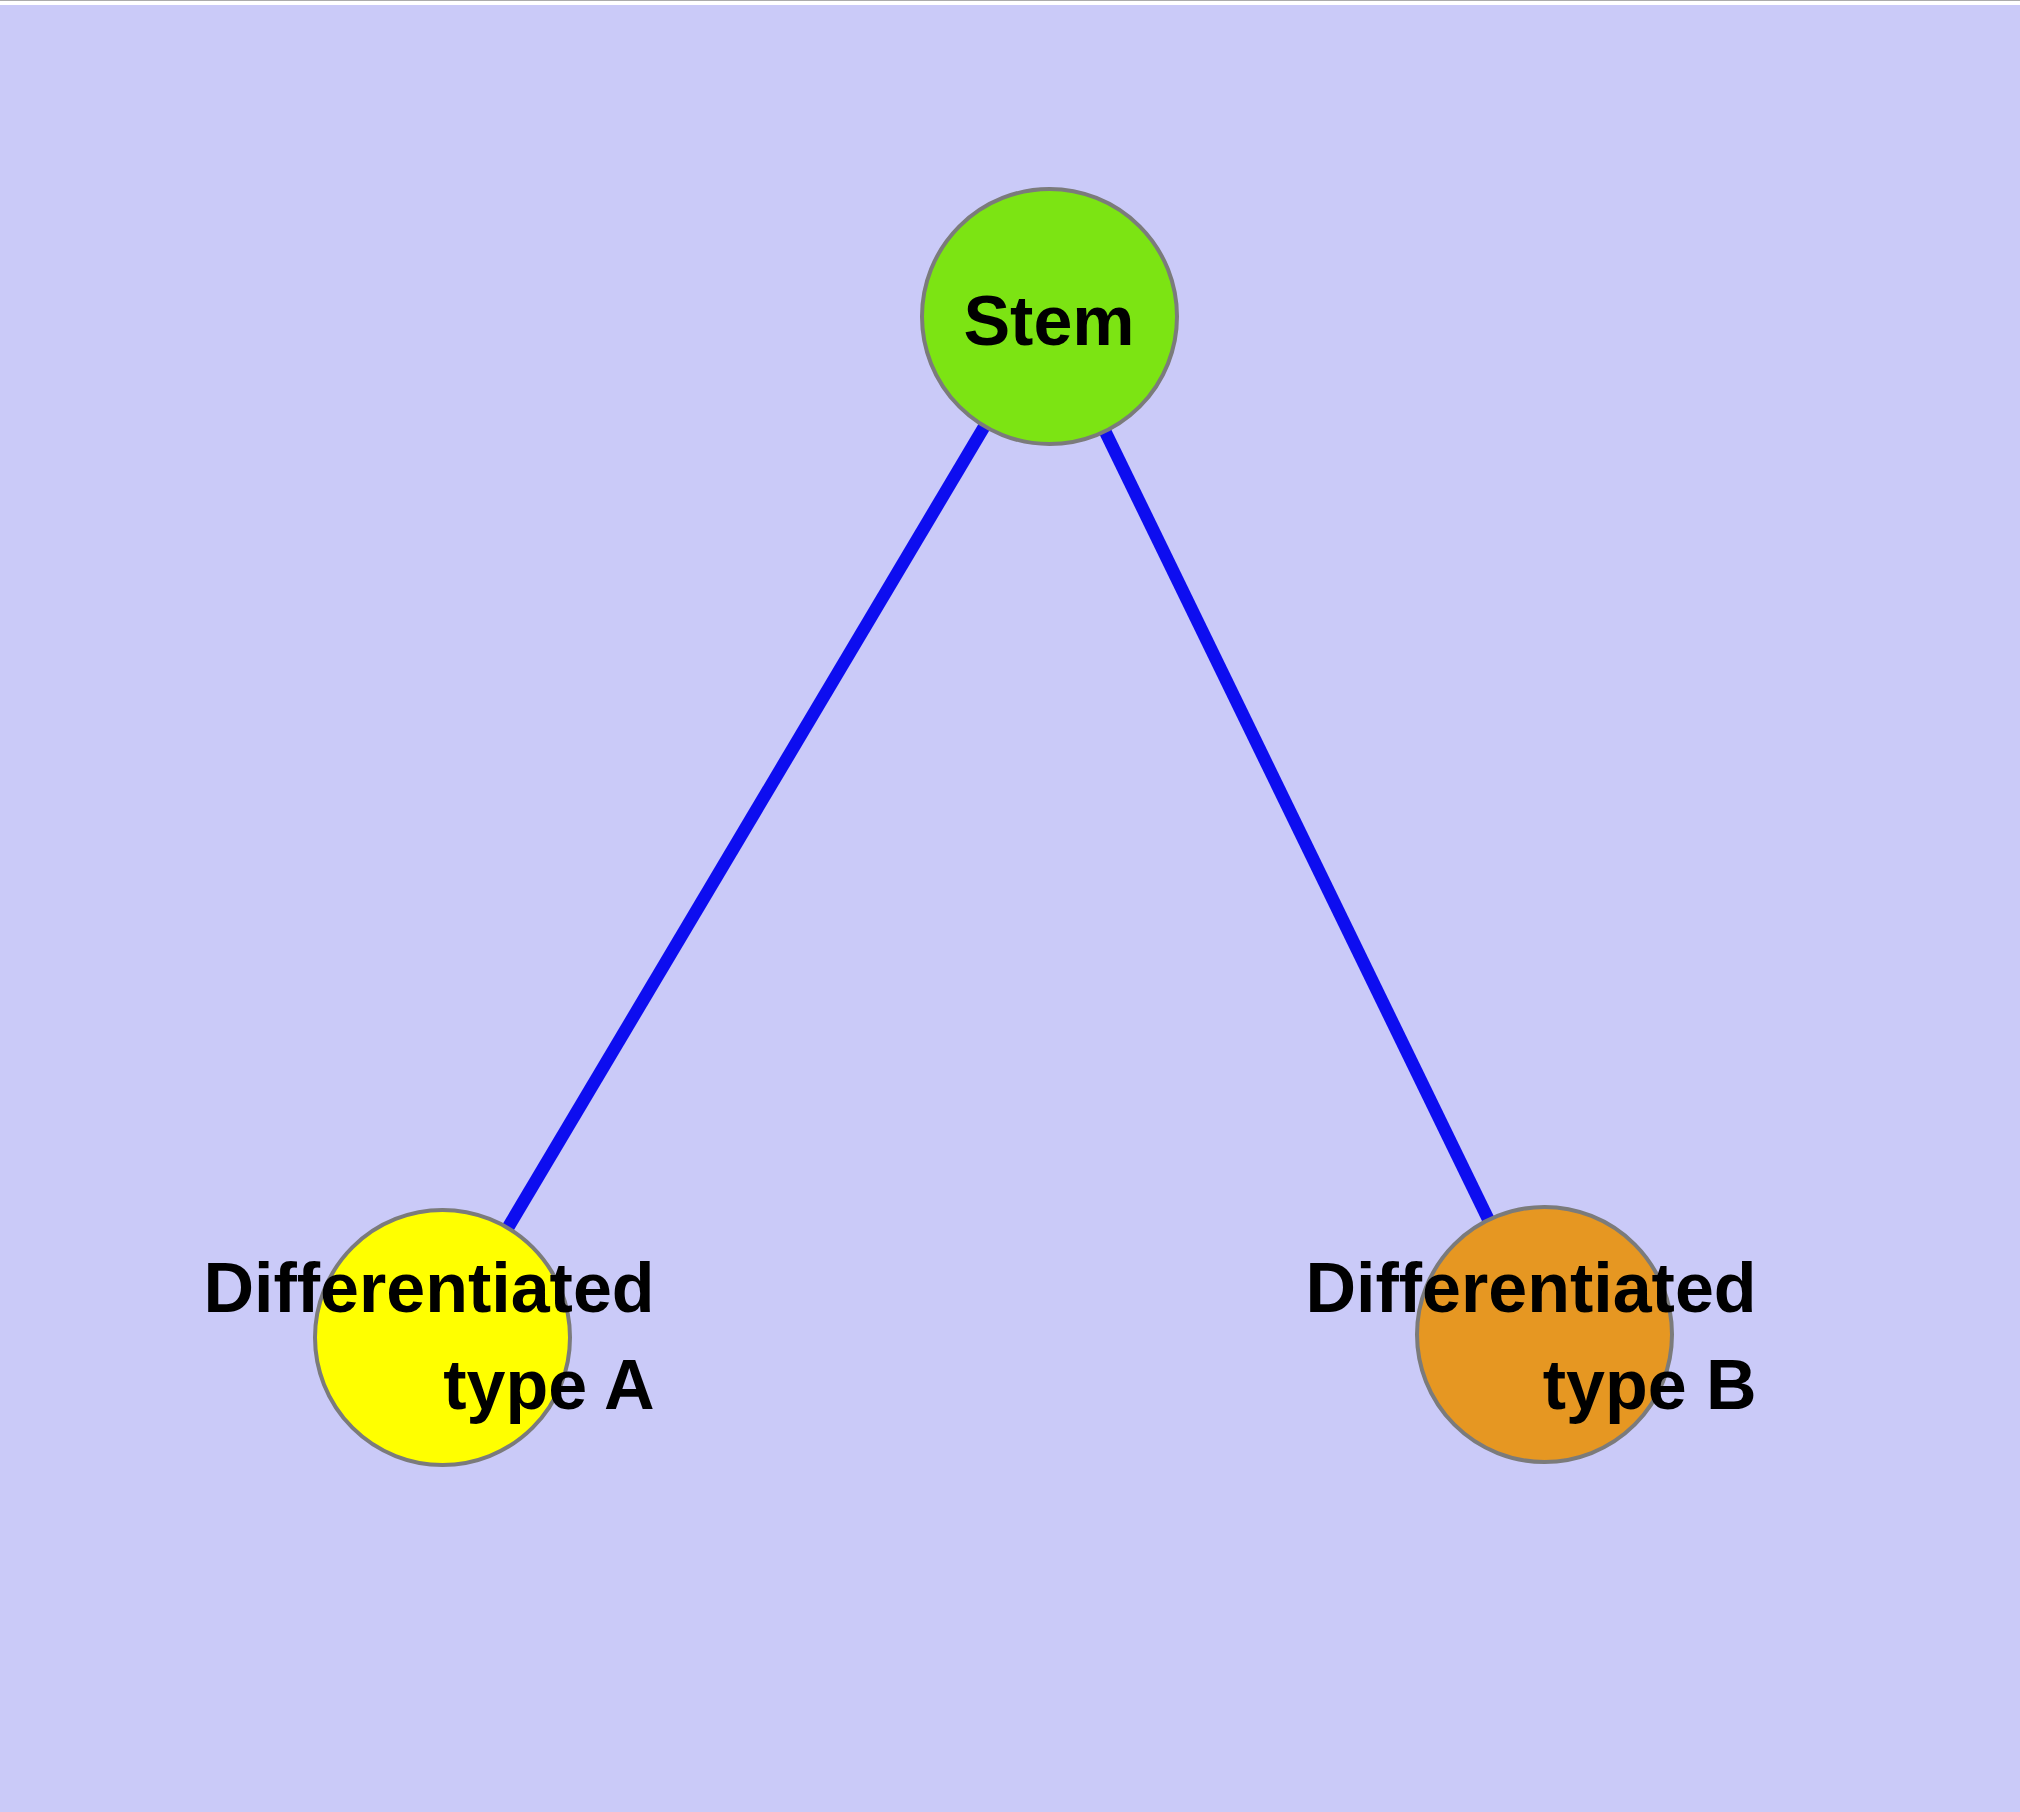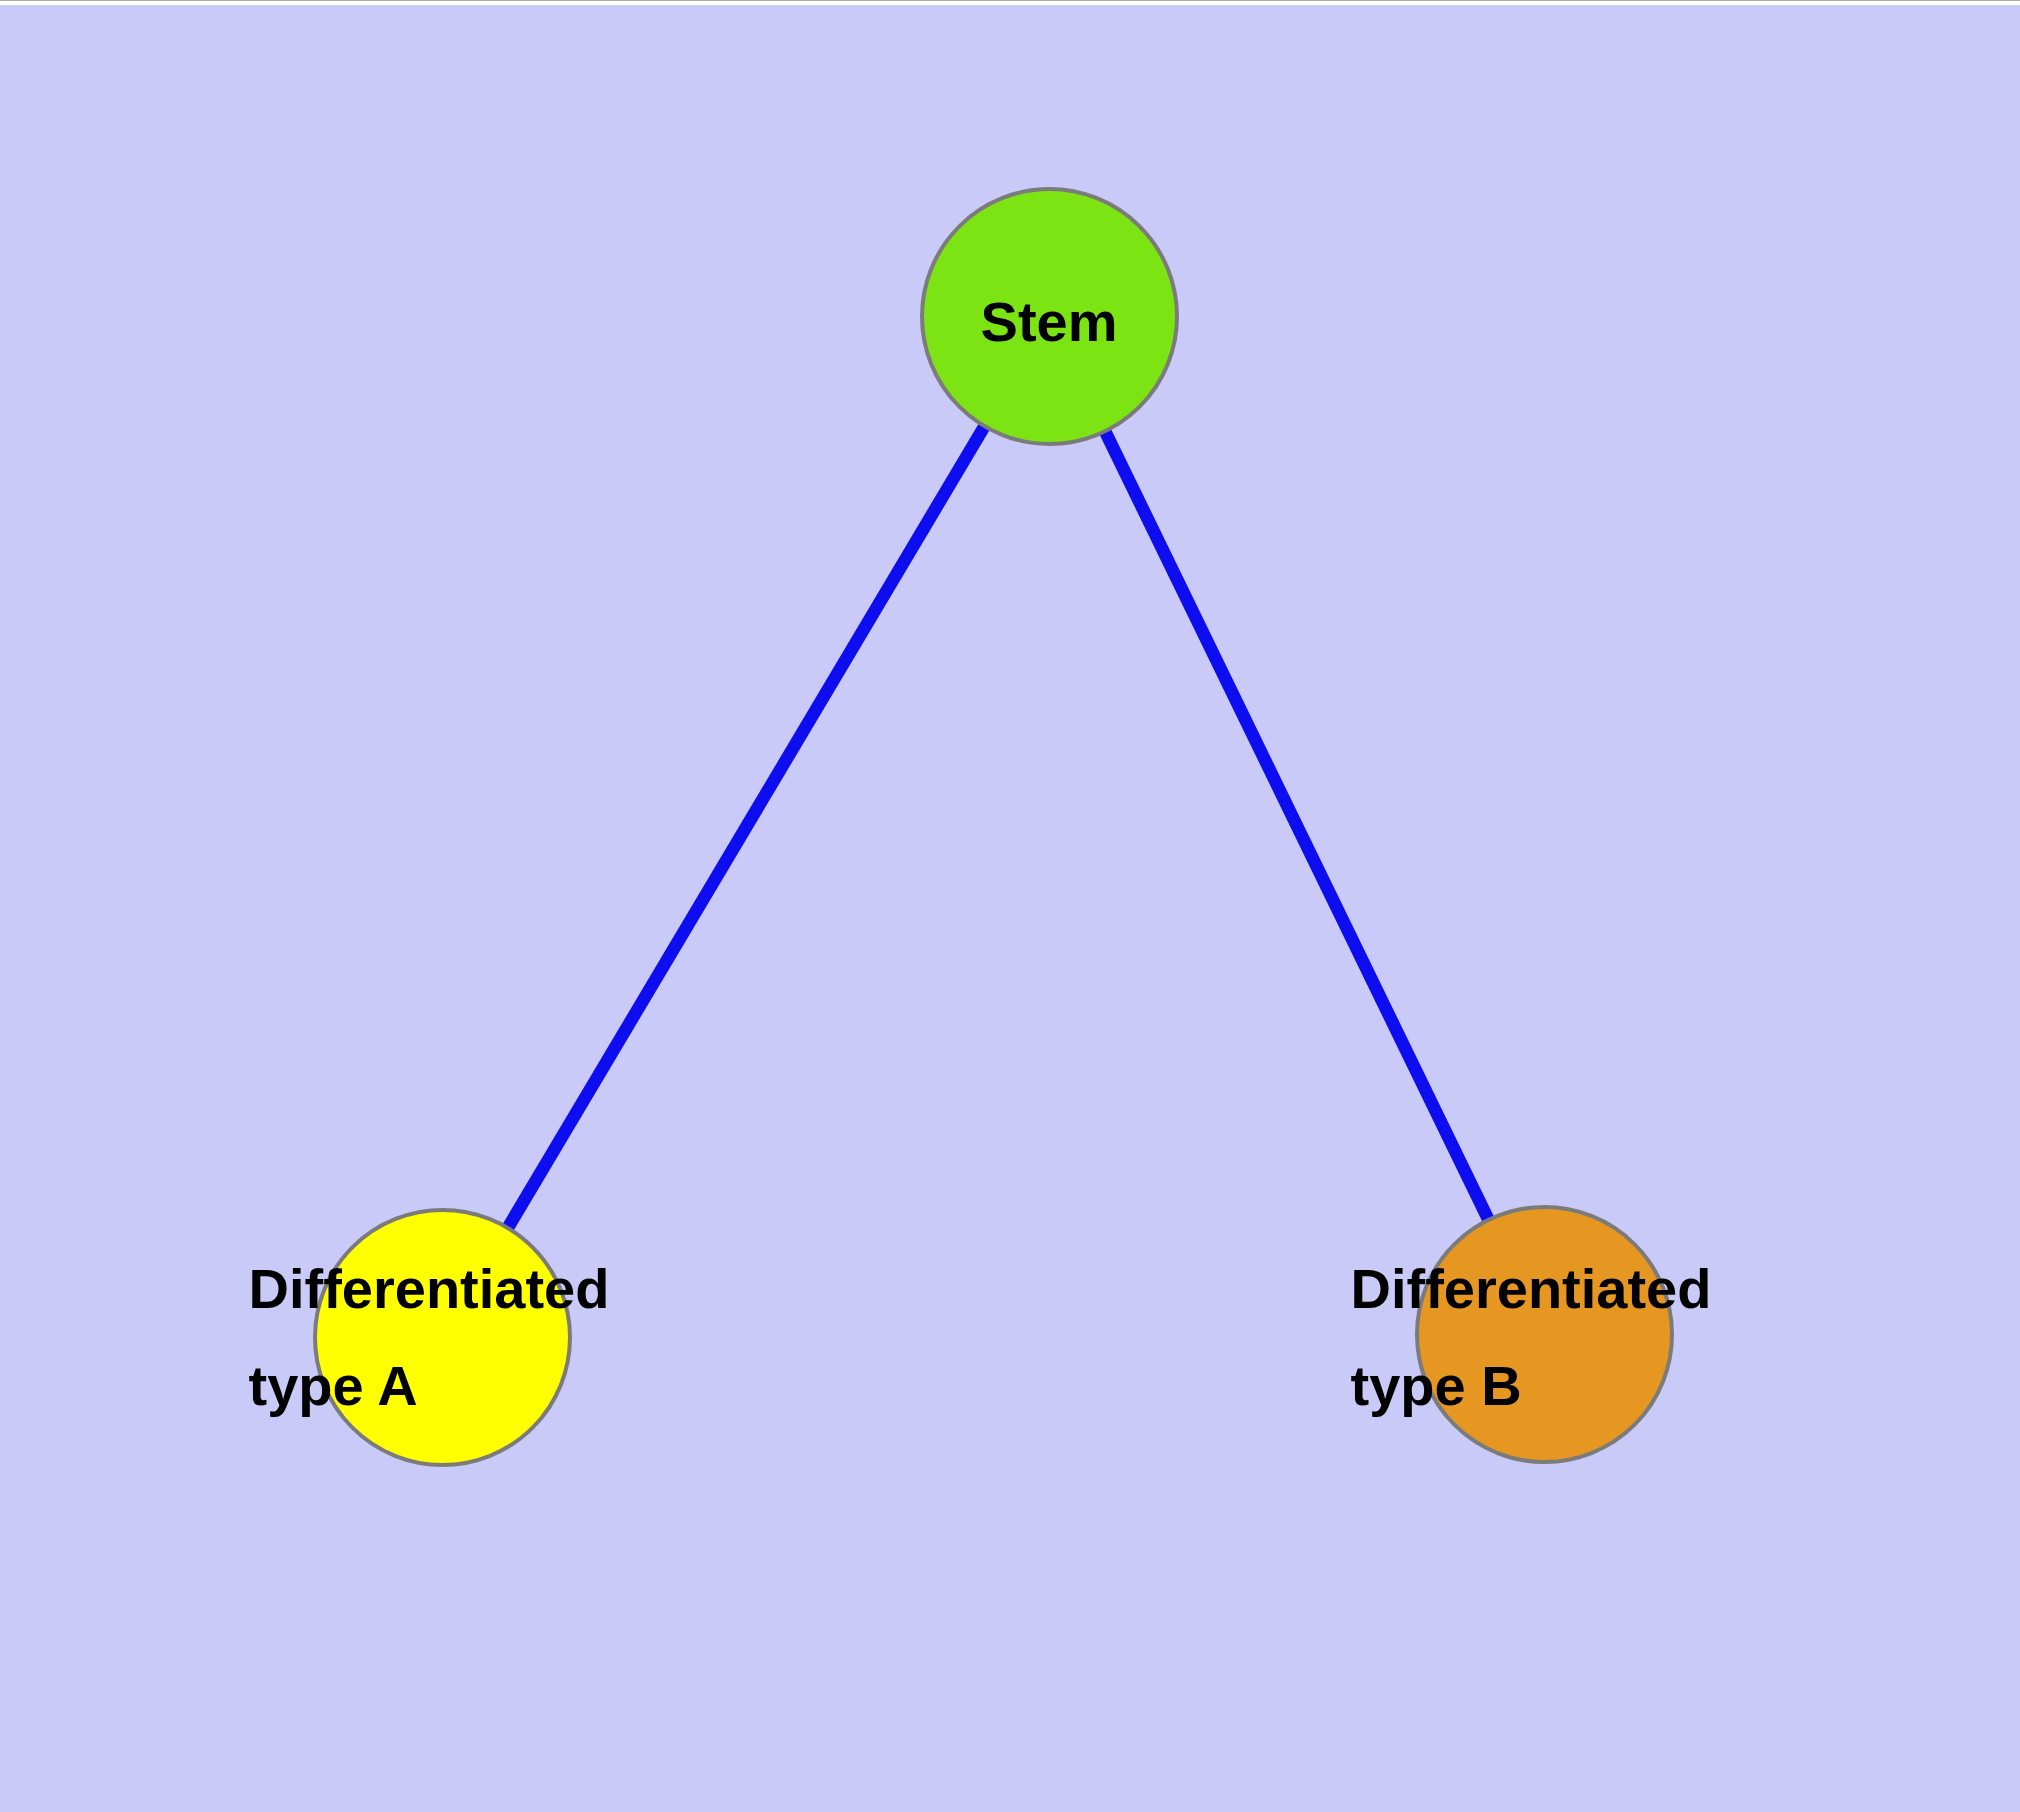--- a/index.html
+++ b/index.html
@@ -44,24 +44,24 @@
     border-radius: 50%;
   }
   .node-stem   { left: 920px; top: 187px;  }
   .node-type-a { left: 313px;  top: 1208px; }
   .node-type-b { left: 1415px; top: 1205px; }
   .node-label {
     position: absolute;
     transform: translate(-50%, -50%);
     font-family: "Liberation Sans", sans-serif;
     font-weight: 700;
-    font-size: 56px;
+    font-size: 70px;
     line-height: 97px;
     color: #000000;
-    text-align: left;
+    text-align: right;
     white-space: pre-line;
     letter-spacing: 0;
   }
   .label-stem   { left: 1049px; top: 321px;  }
   .label-type-a { left: 429px;  top: 1337px; }
   .label-type-b { left: 1531px; top: 1337px; }
 </style>
 </head>
 <body>
 

